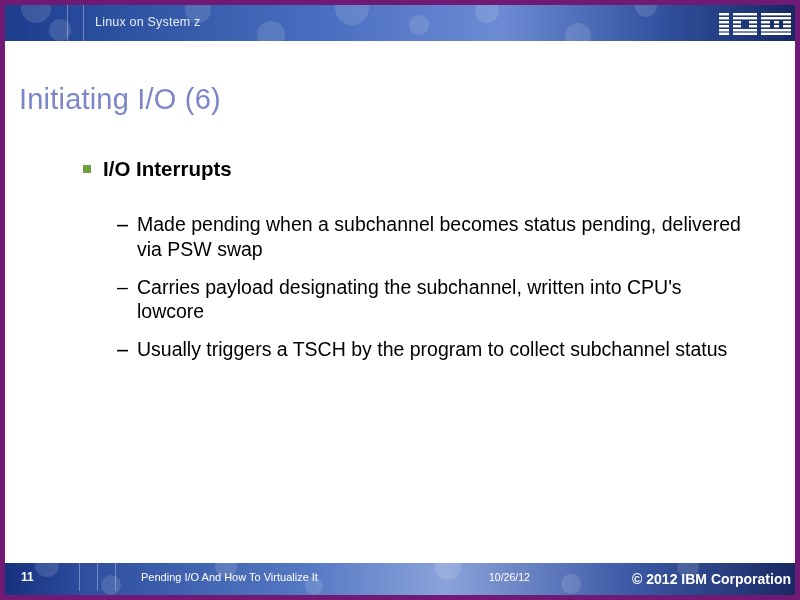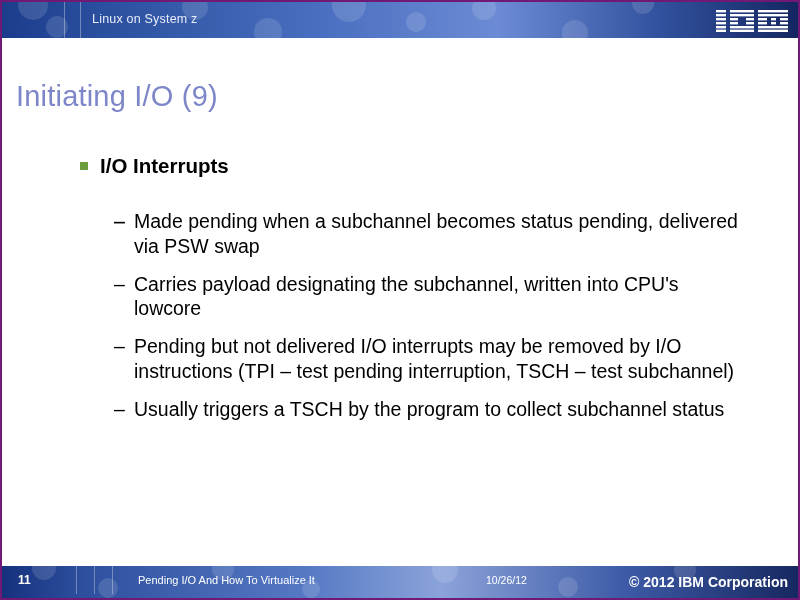--- a/index.html
+++ b/index.html
@@ -11,21 +11,21 @@
     height: 600px;
     font-family: "Liberation Sans", sans-serif;
     background: #ffffff;
     overflow: hidden;
   }
   .slide {
     position: relative;
     width: 800px;
     height: 600px;
     background: #ffffff;
-    border: 2px solid #701a75;
+    border: 5px solid #701a75;
     box-sizing: border-box;
     overflow: hidden;
   }
 
   
   .header {
     position: absolute;
     top: 0;
     left: 0;
     width: 800px;
@@ -218,21 +218,21 @@
           <rect x="42" y="12" width="9" height="2.4"></rect>
           <rect x="55" y="12" width="5" height="2.4"></rect>
           <rect x="64" y="12" width="8" height="2.4"></rect>
           <rect x="42" y="16" width="30" height="2.4"></rect>
           <rect x="42" y="19.6" width="30" height="2.4"></rect>
         </g>
       </svg>
     </div>
   </div>
 
-  <div class="slide-title">Initiating I/O (9)</div>
+  <div class="slide-title">Initiating I/O (6)</div>
 
   <div class="body-area">
 
     <div class="lvl1">
       <span class="sq"></span>
       <span>I/O Interrupts</span>
     </div>
 
     <ul class="lvl2-list">
       <li class="lvl2">
@@ -241,21 +241,20 @@
       <li class="lvl2">
         <span class="dash">–</span>
         <span>Made pending when a subchannel becomes status pending, delivered via PSW swap</span>
       </li>
       <li class="lvl2">
         <span class="dash">–</span>
         <span>Carries payload designating the subchannel, written into CPU's lowcore</span>
       </li>
       <li class="lvl2">
         <span class="dash">–</span>
-        <span>Pending but not delivered I/O interrupts may be removed by I/O instructions (TPI – test pending interruption, TSCH – test subchannel)</span>
       </li>
       <li class="lvl2">
         <span class="dash">–</span>
         <span>Usually triggers a TSCH by the program to collect subchannel status</span>
       </li>
     </ul>
   </div>
 
   <div class="footer">
     <div class="bubbles">

